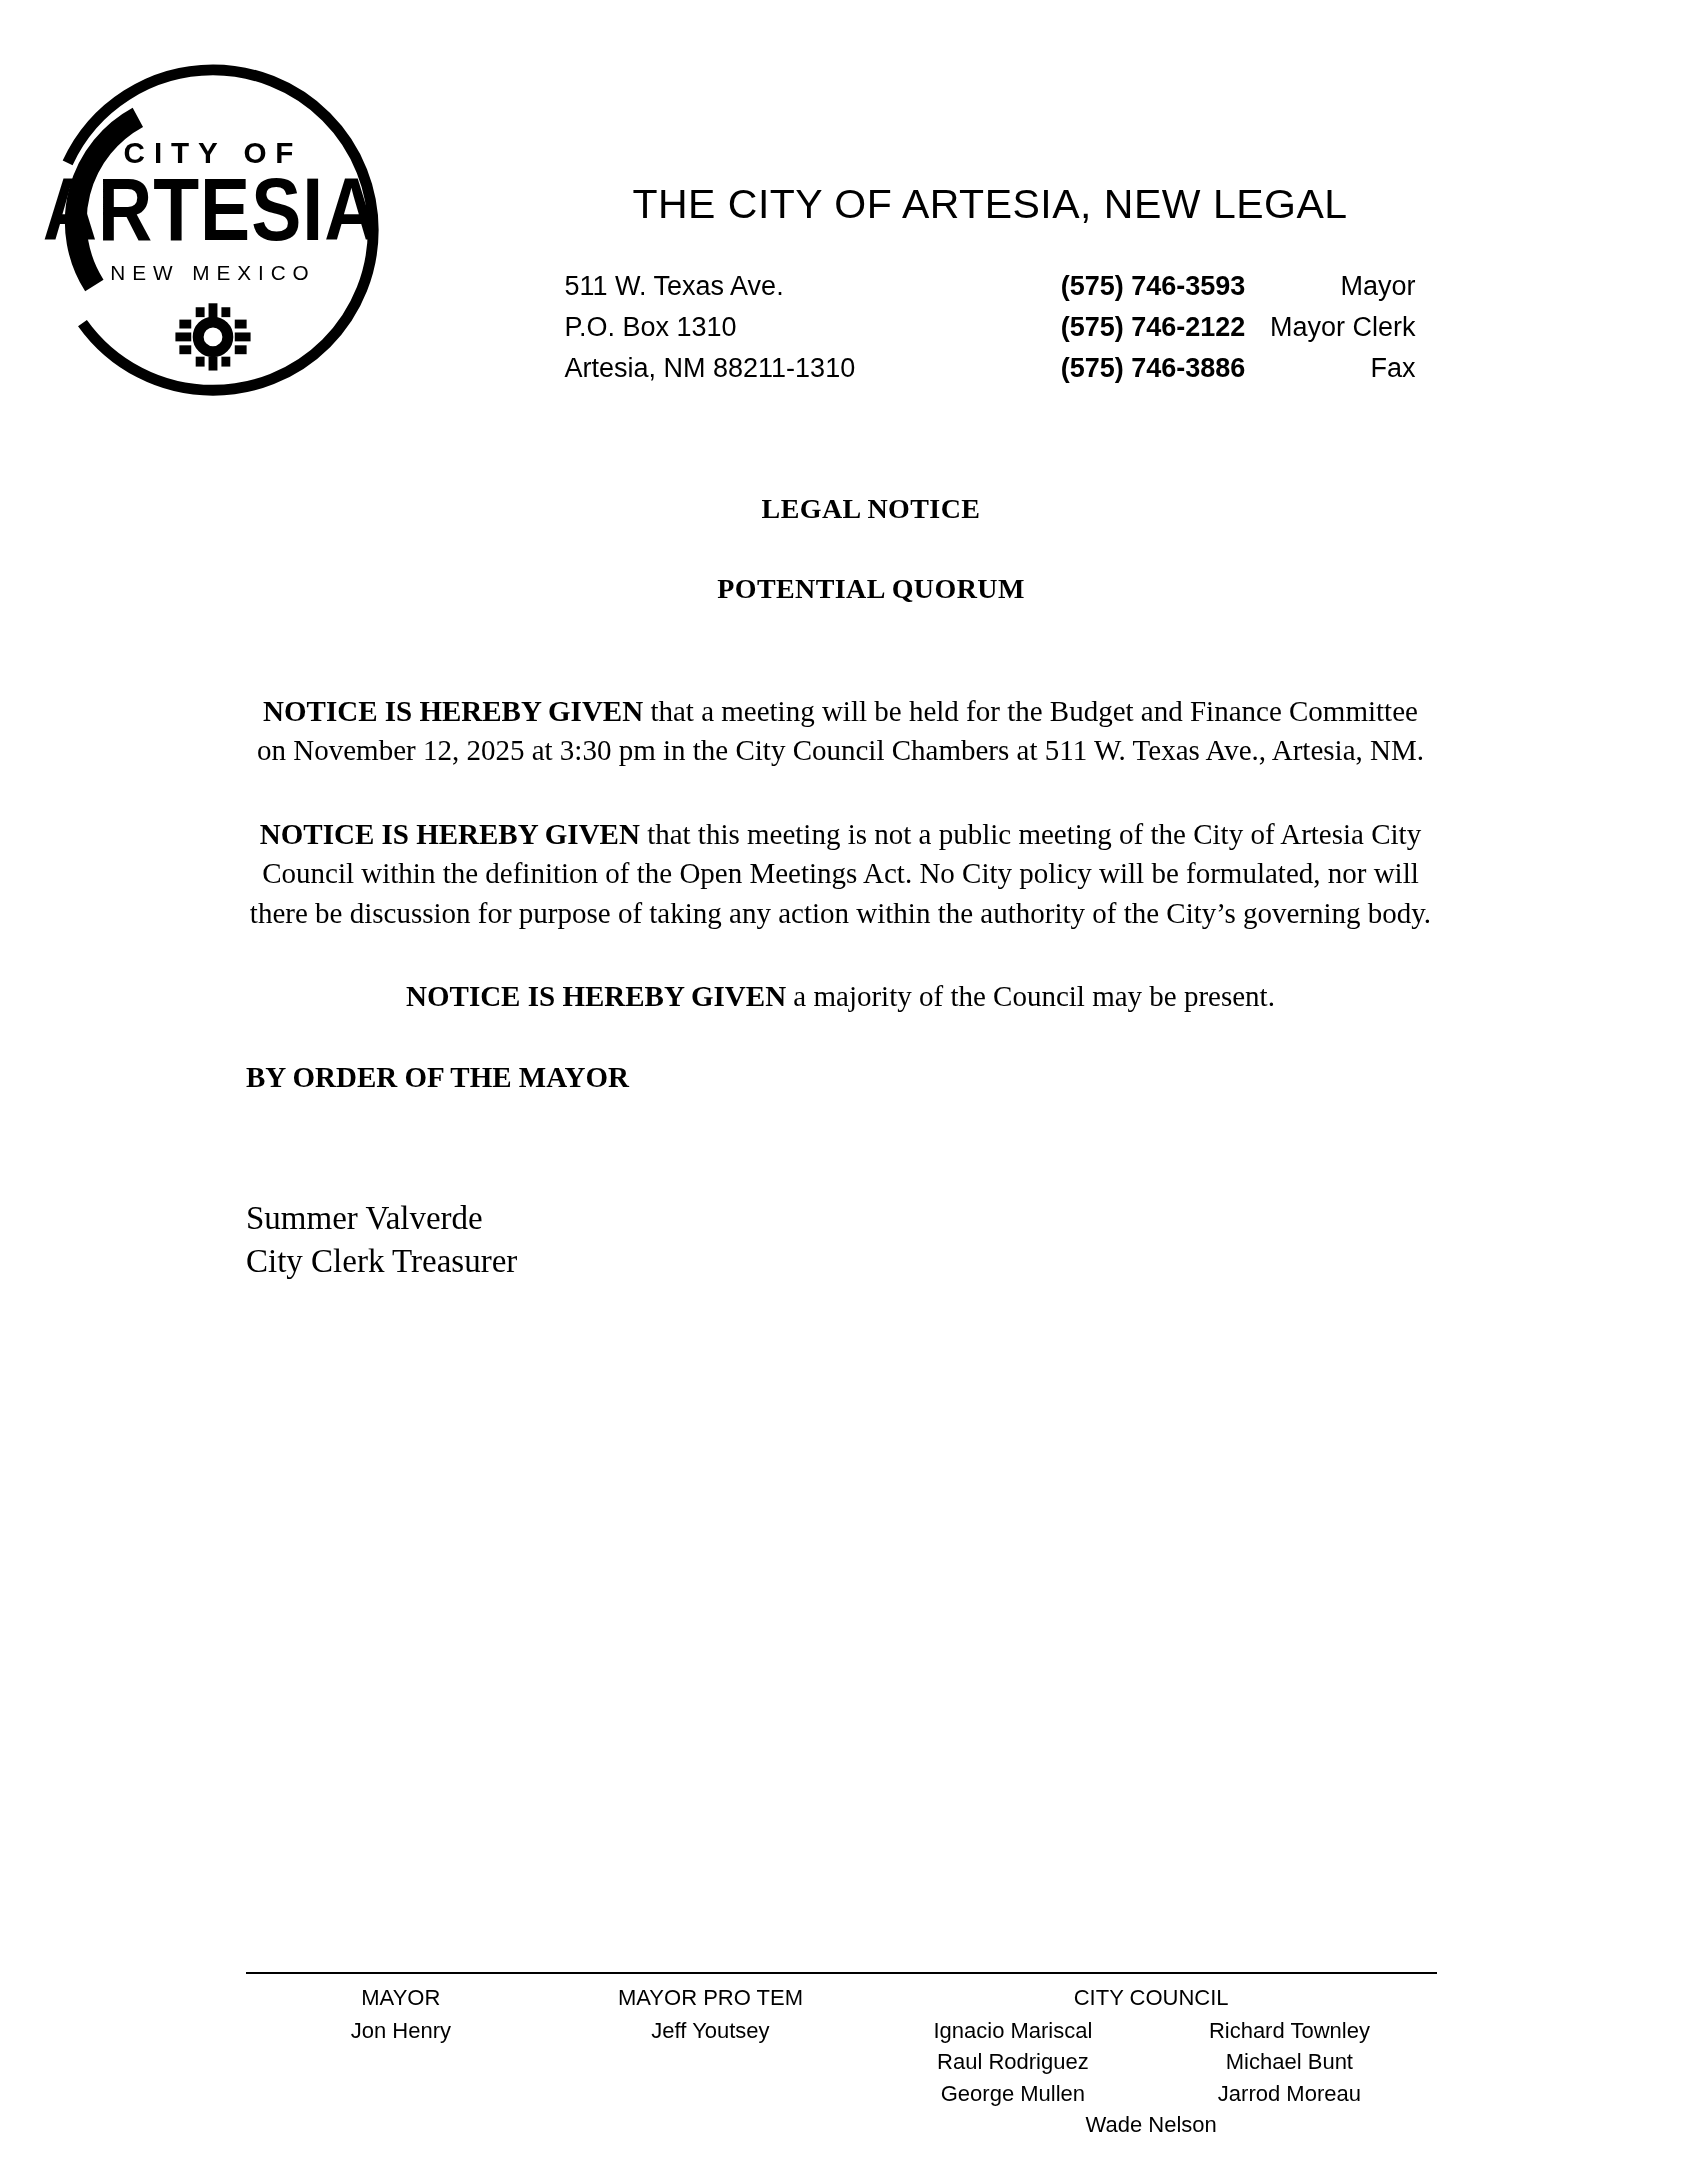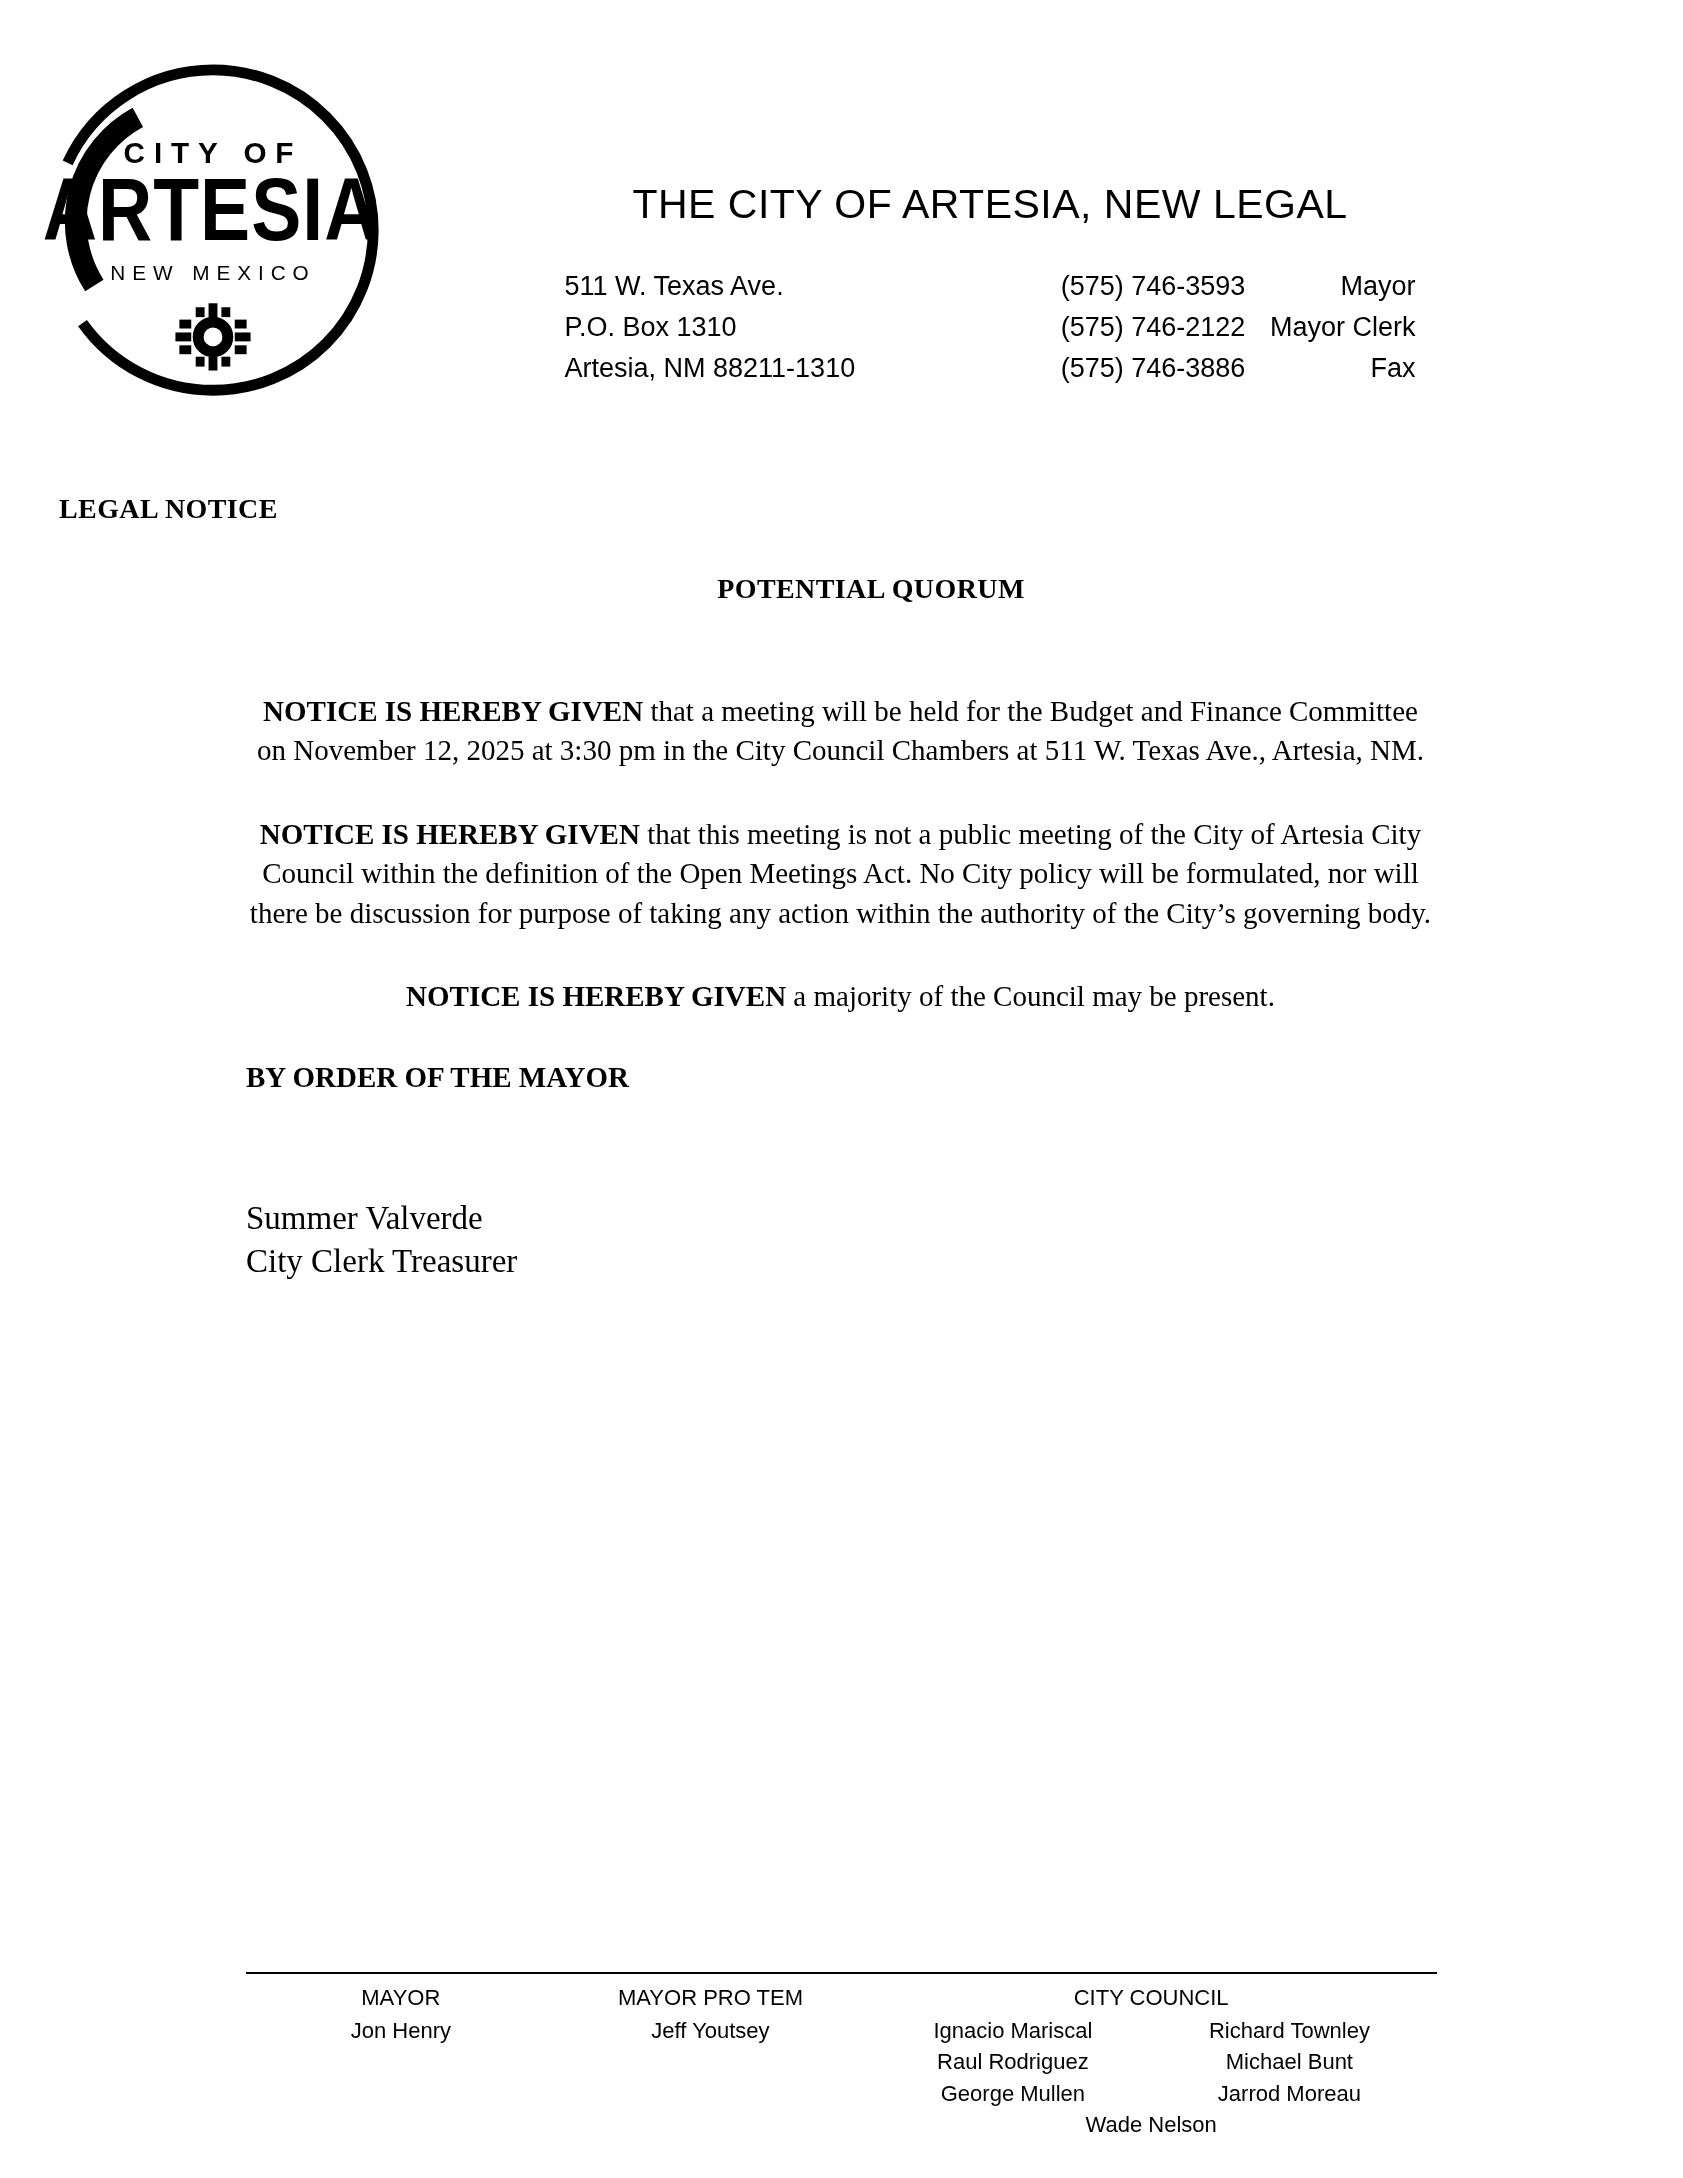--- a/index.html
+++ b/index.html
@@ -68,31 +68,31 @@
     font-size: 27px;
     line-height: 1.52;
     border-collapse: collapse;
   }
   .contact-table td {
     padding: 0;
     vertical-align: top;
     white-space: nowrap;
   }
   .c-addr { text-align: left; width: 46%; }
-  .c-phone { text-align: right; width: 34%; }
+  .c-phone { text-align: right; width: 34%; font-weight: bold; }
   .c-label { text-align: right; width: 20%; }
 
   
   .body-area {
     padding: 0 0 0 0;
     margin-top: 65px;
   }
 
   .notice-title {
-    text-align: left;
+    text-align: center;
     font-weight: bold;
     font-size: 28px;
     letter-spacing: 0.4px;
     margin: 0 0 0 0;
     padding-left: 59px;
   }
   .notice-sub {
     text-align: center;
     font-weight: bold;
     font-size: 28px;

